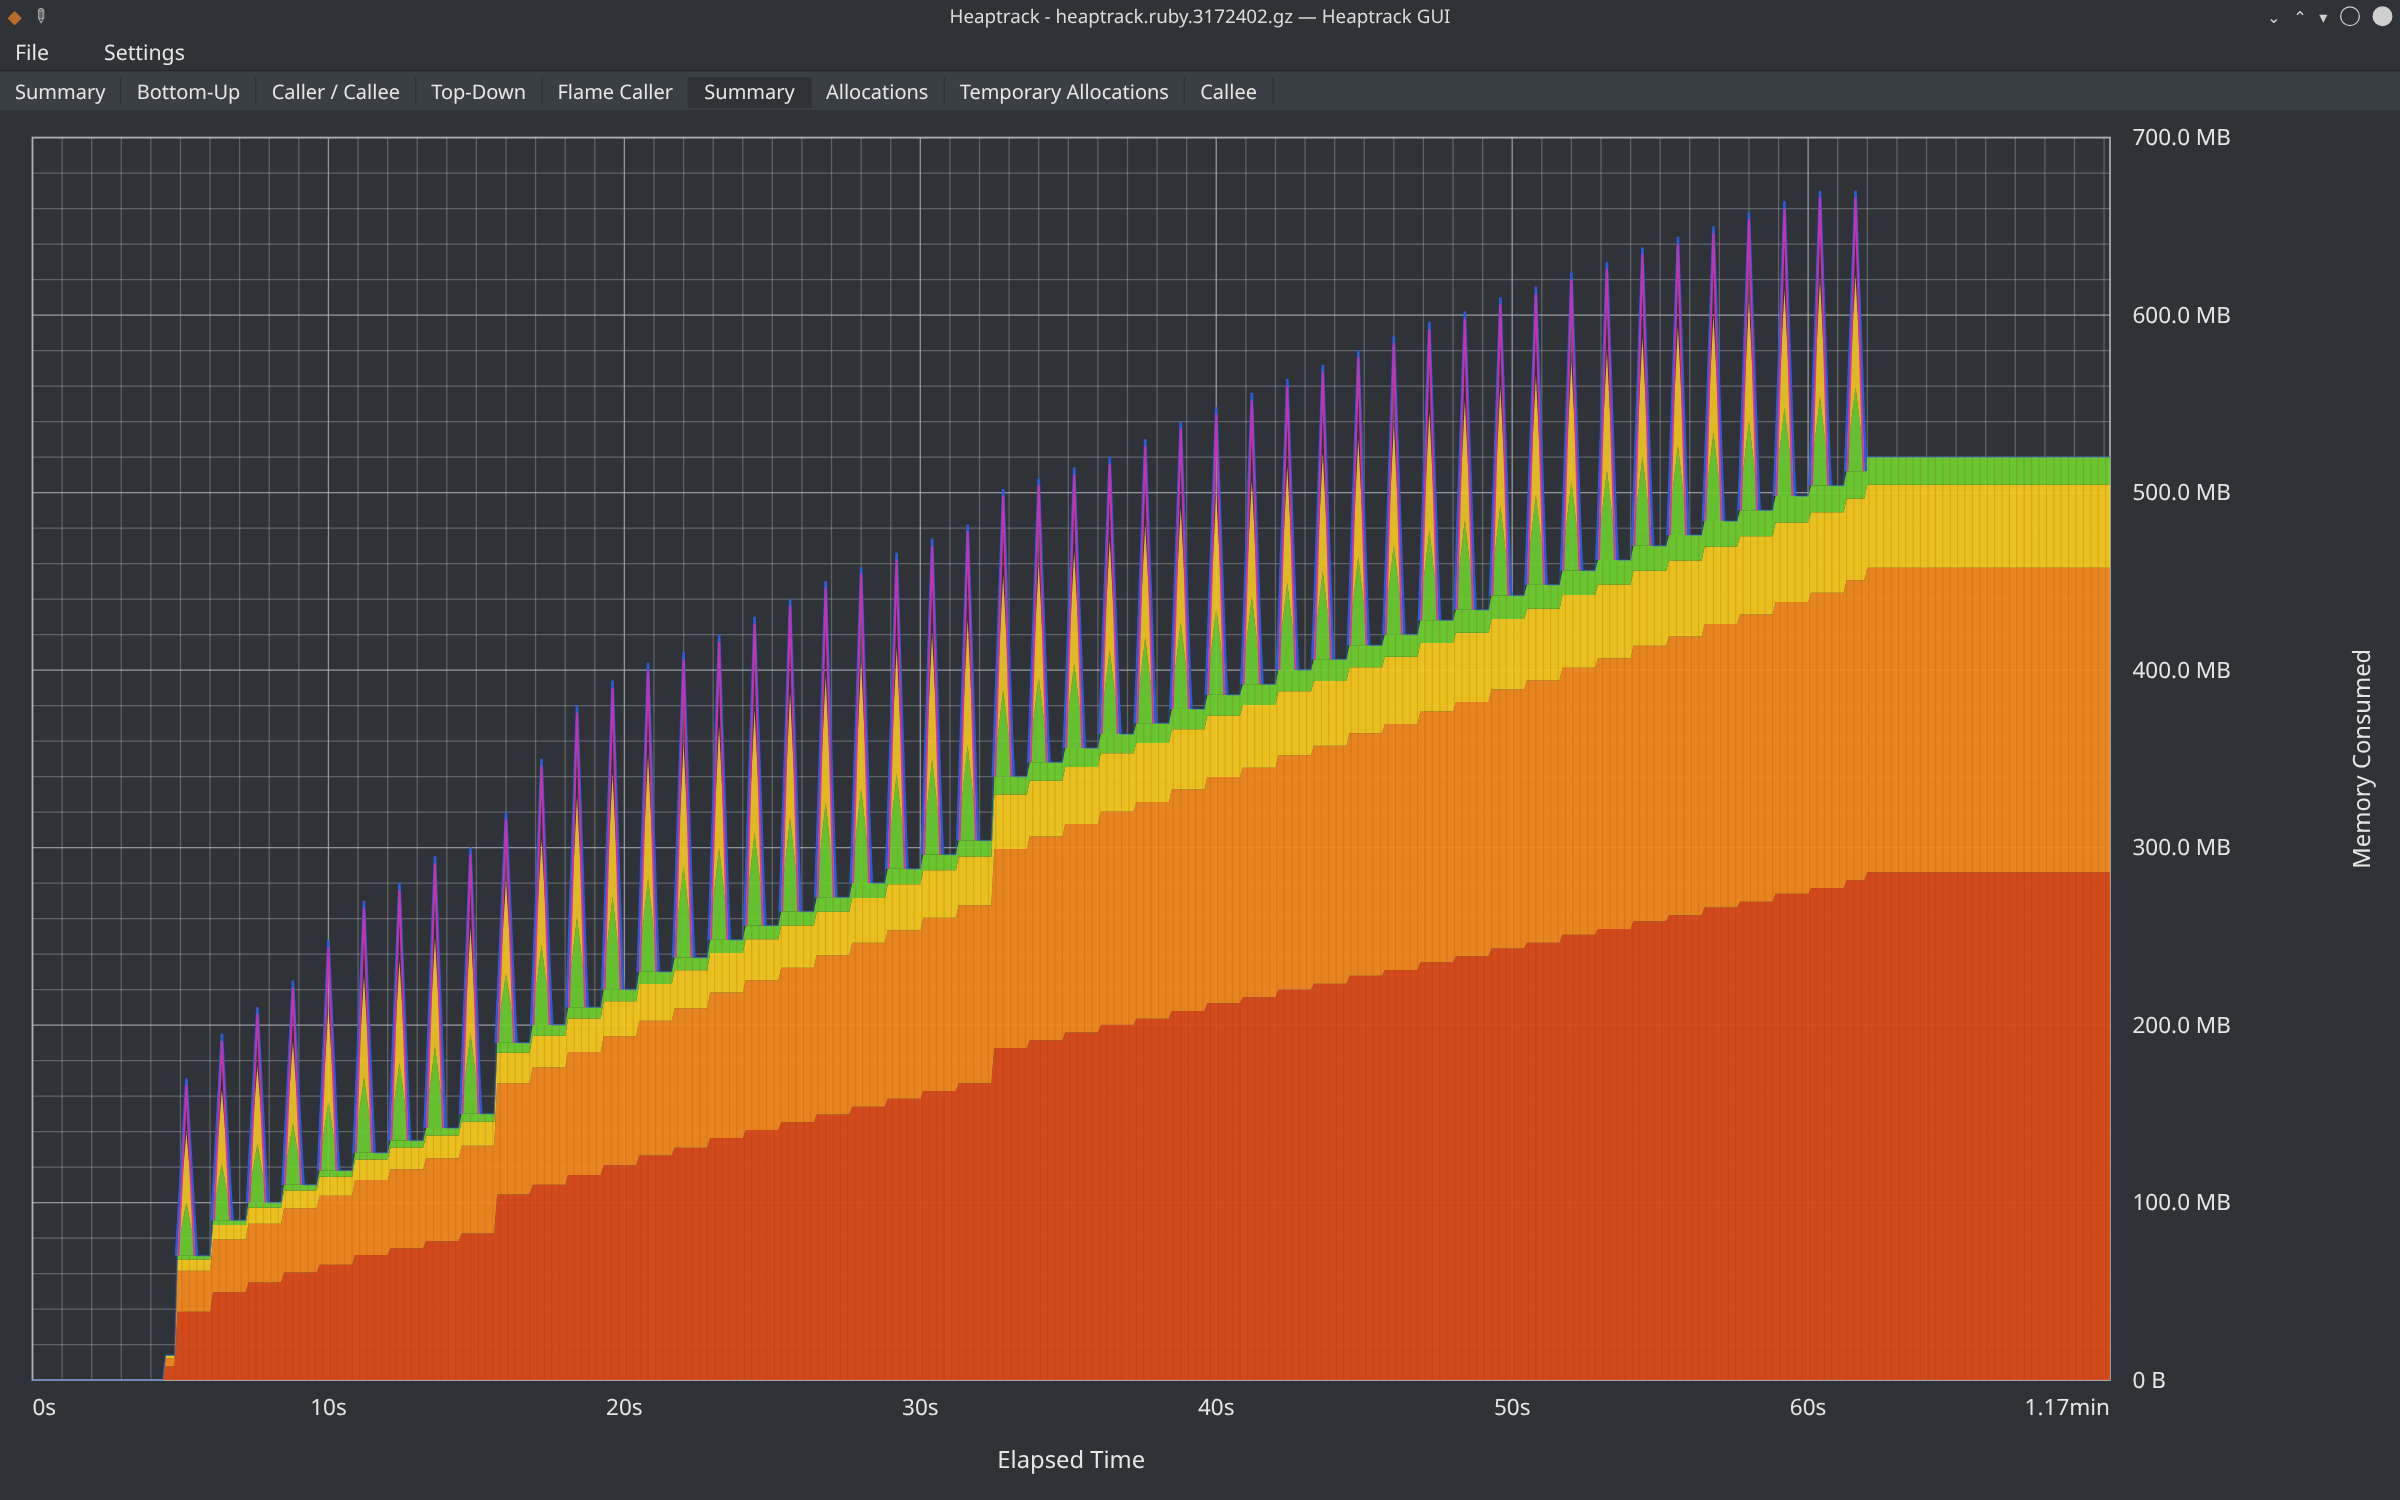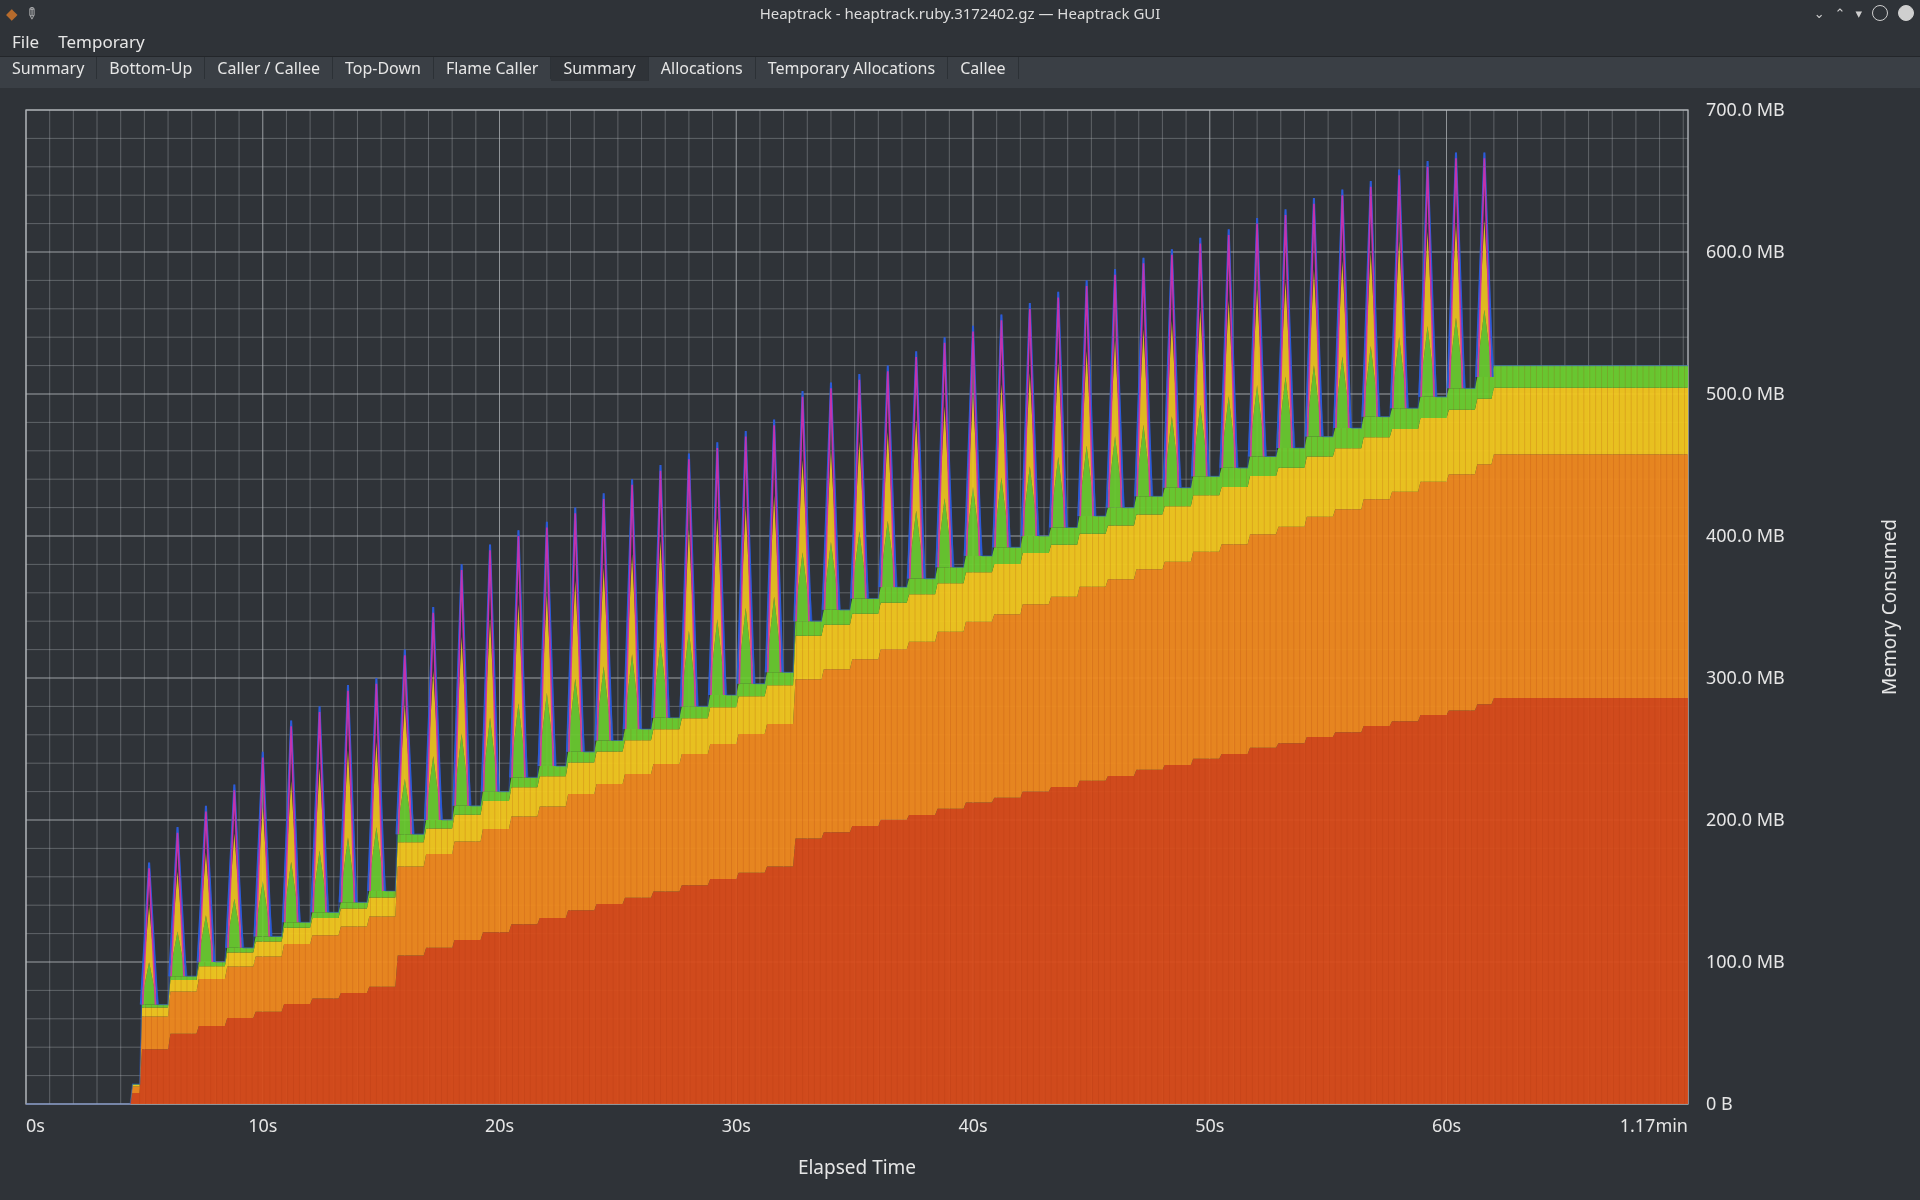--- a/index.html
+++ b/index.html
@@ -7,24 +7,24 @@
   .titlebar{height:26px;background:#2f3338;display:flex;align-items:center;position:relative;font-size:15px;}
   .titlebar .ti-left{position:absolute;left:6px;display:flex;gap:8px;align-items:center;}
   .titlebar .ti-left span{opacity:.8;}
   .titlebar .ti-center{margin:0 auto;color:#dcdcdc;text-align:center;}
   .titlebar .ti-right{position:absolute;right:6px;display:flex;gap:10px;align-items:center;}
   .winbtn{width:14px;height:14px;display:inline-block;}
   .winbtn.circle{border:1.5px solid #cfcfcf;border-radius:50%;}
   .winbtn.x{border:1.5px solid #cfcfcf;border-radius:50%;background:#cfcfcf;position:relative;}
   .chev{color:#cfcfcf;font-size:13px;}
   
-  .menubar{height:30px;background:#2f3338;display:flex;align-items:center;padding:0 8px;gap:11px;font-size:17px;color:#e6e6e6;}
+  .menubar{height:30px;background:#2f3338;display:flex;align-items:center;padding:0 8px;gap:36px;font-size:17px;color:#e6e6e6;}
   .menubar .mi{padding:4px 4px;cursor:pointer;}
   
-  .tabbar{height:32px;background:#3a3f45;border-top:1px solid #23262a;border-bottom:1px solid #fef9c3;display:flex;align-items:flex-start;font-size:16px;}
+  .tabbar{height:32px;background:#3a3f45;border-top:1px solid #23262a;border-bottom:1px solid #fef9c3;display:flex;align-items:center;font-size:16px;}
   .tab{padding:0 12px;display:flex;align-items:center;color:#e6e6e6;border-right:1px solid #2c3136;cursor:pointer;}
   .tab.active{background:#2f3338;border-bottom:2px solid #2f3338;margin-bottom:-1px;}
   .tab.spacer{flex:1;border-right:none;cursor:default;}
   
   .chartwrap{position:absolute;left:0;right:0;top:88px;bottom:0;background:#2f3338;}
   svg{display:block;}
   .axis text{fill:#e6e6e6;font-size:18px;}
   .axis-title{fill:#e6e6e6;font-size:19px;}
   .grid line{stroke:#b8bcc0;stroke-width:1;opacity:.55;}
   .grid .minor{opacity:.35;}
@@ -43,21 +43,21 @@
     <span class="chev">⌄</span>
     <span class="chev">⌃</span>
     <span class="chev">▾</span>
     <span class="winbtn circle"></span>
     <span class="winbtn x"></span>
   </div>
 </div>
 
 <div class="menubar">
   <div class="mi">File</div>
-  <div class="mi">Temporary</div>
+  <div class="mi">Settings</div>
 </div>
 
 <div class="tabbar">
   <div class="tab">Summary</div>
   <div class="tab">Bottom-Up</div>
   <div class="tab">Caller / Callee</div>
   <div class="tab">Top-Down</div>
   <div class="tab">Flame Caller</div>
   <div class="tab active">Summary</div>
   <div class="tab">Allocations</div>

